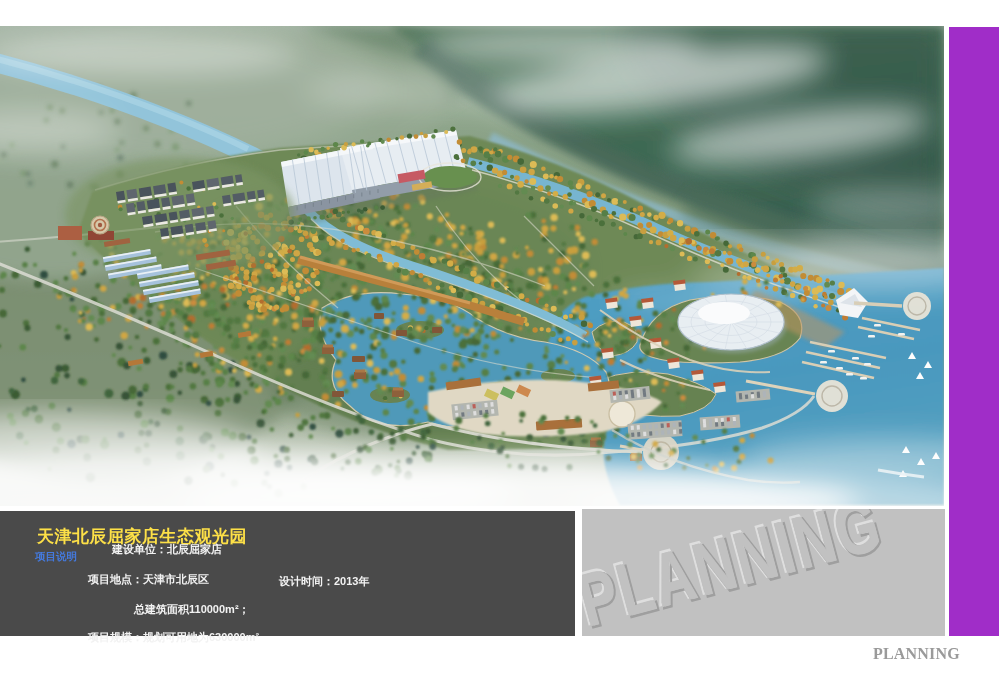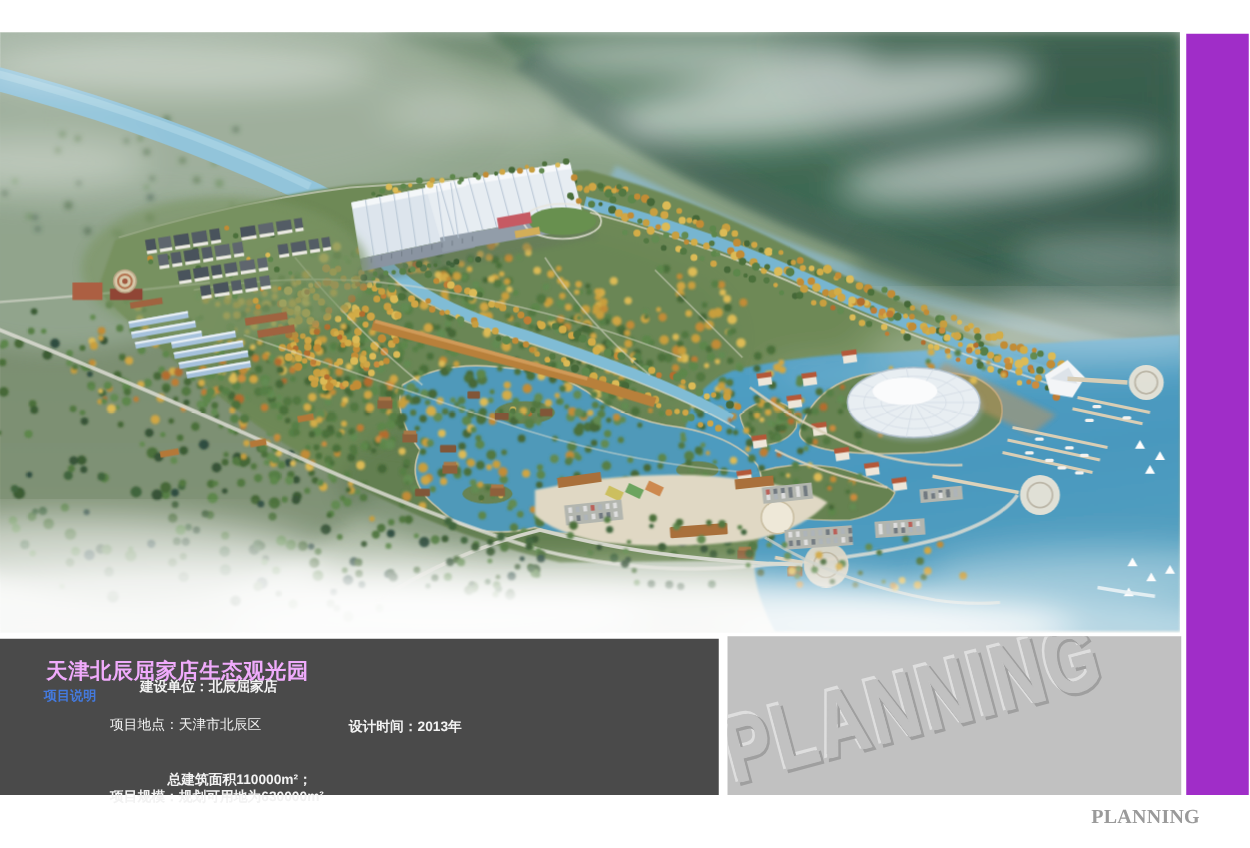--- a/index.html
+++ b/index.html
@@ -2853,33 +2853,33 @@
 <ellipse cx="680" cy="488" rx="160" ry="18" opacity="0.4"></ellipse>
 </g>
 
 <rect x="0" y="26" width="944" height="480" fill="#dfe6e2" opacity="0.07"></rect>
 </g>
 </svg>
 </div>
 
 <div class="abs" style="left:0;top:511px;width:575px;height:125px;background:#4a4a4a;">
 
-  <div class="abs" style="left:37px;top:13.5px;font-size:17px;font-weight:bold;color:#f0abfc;letter-spacing:0.5px;text-align:center;">天津北辰屈家店生态观光园</div>
+  <div class="abs" style="left:37px;top:13.5px;font-size:17px;font-weight:bold;color:#fde047;letter-spacing:0.5px;text-align:center;">天津北辰屈家店生态观光园</div>
 
   <div class="abs" style="left:35px;top:39px;font-size:10.5px;font-weight:bold;color:#447ade;">项目说明</div>
 
   <div class="abs" style="left:88px;top:31px;font-size:11px;color:#f2f2f2;font-weight:bold;margin-left:24px;">建设单位：北辰屈家店</div>
 
-  <div class="abs" style="left:88px;top:60.5px;font-size:11px;color:#f2f2f2;font-weight:normal;">项目地点：天津市北辰区</div>
+  <div class="abs" style="left:88px;top:60.5px;font-size:11px;color:#f2f2f2;font-weight:bold;">项目地点：天津市北辰区</div>
 
   <div class="abs" style="left:279px;top:63px;font-size:11px;color:#f2f2f2;font-weight:bold;">设计时间：2013年</div>
 
   <div class="abs" style="left:88px;top:83px;font-size:11px;color:#f2f2f2;font-weight:bold;margin-top:36px;">项目规模：规划可用地为630000m²</div>
 
-  <div class="abs" style="left:134px;top:105px;font-size:11px;color:#f2f2f2;font-weight:bold;">总建筑面积110000m²；</div>
+  <div class="abs" style="left:134px;top:91px;font-size:11px;color:#f2f2f2;font-weight:bold;">总建筑面积110000m²；</div>
 </div>
 
 <div class="abs" style="left:582px;top:509px;width:363px;height:127px;background:#c1c1c1;overflow:hidden;">
 <svg width="363" height="127" xmlns="http://www.w3.org/2000/svg">
 
 <g transform="rotate(-15 12 118) scale(0.74 1)" font-family="Liberation Sans, sans-serif" font-size="74" font-weight="bold" letter-spacing="4">
 <text x="6" y="114" fill="none" stroke="#dedede" stroke-width="2.6">PLANNING</text>
 <text x="10" y="118" fill="none" stroke="#9f9f9f" stroke-width="2.6">PLANNING</text>
 <text x="8" y="116" fill="#c1c1c1" stroke="#c1c1c1" stroke-width="0.8">PLANNING</text>
 </g>

